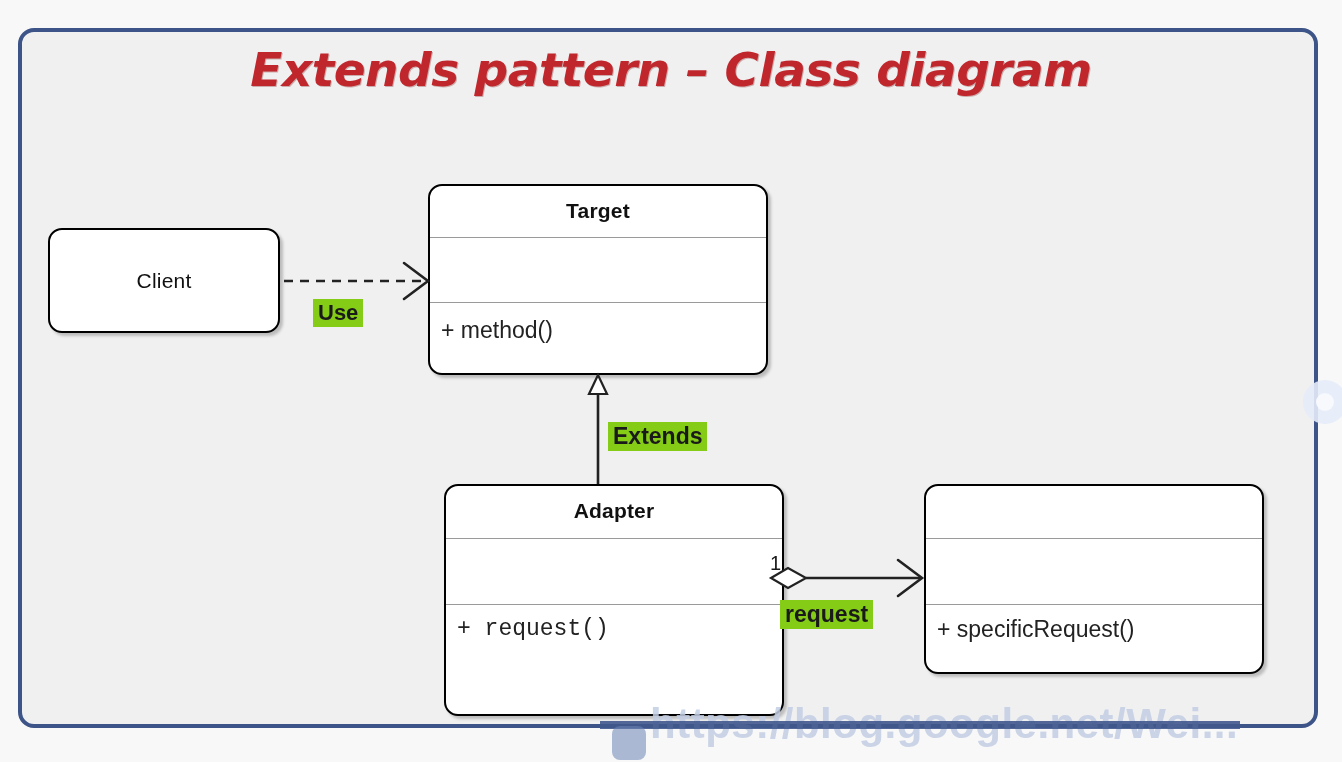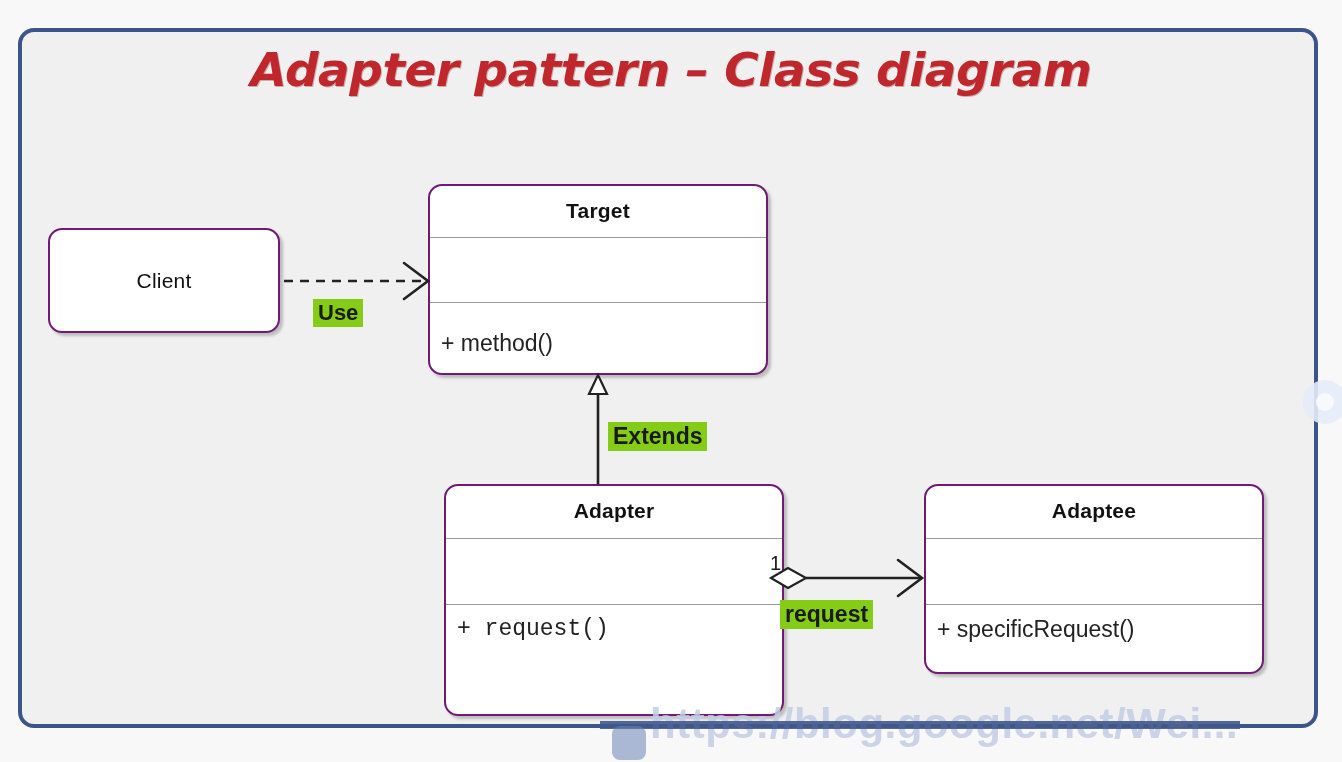--- a/index.html
+++ b/index.html
@@ -47,21 +47,21 @@
     color: #c0272d;
     text-shadow: 1px 1px 0 rgba(120,20,20,0.30);
     white-space: nowrap;
   }
 
   
   .umlbox {
     position: absolute;
     box-sizing: border-box;
     background: #ffffff;
-    border: 2px solid #701a75;
+    border: 2px solid #000000;
     border-radius: 14px;
     box-shadow: 3px 3px 3px rgba(0,0,0,0.22);
   }
   .umlbox .cname {
     text-align: center;
     font-size: 21px;
     font-weight: bold;
     color: #111111;
     letter-spacing: 0.2px;
   }
@@ -96,21 +96,21 @@
   
   #target-box {
     left: 428px;
     top: 184px;
     width: 340px;
     height: 191px;
   }
   #target-box .cname { margin-top: 13px; }
   #target-box .d1 { top: 51px; }
   #target-box .d2 { top: 116px; }
-  #target-box .member { top: 144px; }
+  #target-box .member { top: 131px; }
 
   
   #adapter-box {
     left: 444px;
     top: 484px;
     width: 340px;
     height: 232px;
   }
   #adapter-box .cname { margin-top: 13px; }
   #adapter-box .d1 { top: 52px; }
@@ -220,42 +220,41 @@
     white-space: nowrap;
   }
 </style>
 </head>
 <body>
 
 <div id="slide">
 
   <div id="frame"></div>
 
-  <div id="title">Adapter pattern – Class diagram</div>
+  <div id="title">Extends pattern – Class diagram</div>
 
   <div class="umlbox" id="client-box">
     <div class="cname">Client</div>
   </div>
 
   <div class="umlbox" id="target-box">
     <div class="cname">Target</div>
     <div class="divider d1"></div>
     <div class="divider d2"></div>
     <div class="member">+ method()</div>
   </div>
 
   <div class="umlbox" id="adapter-box">
     <div class="cname">Adapter</div>
     <div class="divider d1"></div>
     <div class="divider d2"></div>
     <div class="member">+ request()</div>
   </div>
 
   <div class="umlbox" id="adaptee-box">
-    <div class="cname">Adaptee</div>
     <div class="divider d1"></div>
     <div class="divider d2"></div>
     <div class="member">+ specificRequest()</div>
   </div>
 
   <svg id="connectors" viewBox="0 0 1342 762" width="1342" height="762">
 
      Target (dashed, open arrowhead) --&gt;
     <g>
       <line x1="284" y1="281" x2="424" y2="281" stroke="#222222" stroke-width="2.6" stroke-dasharray="9,7"></line>

